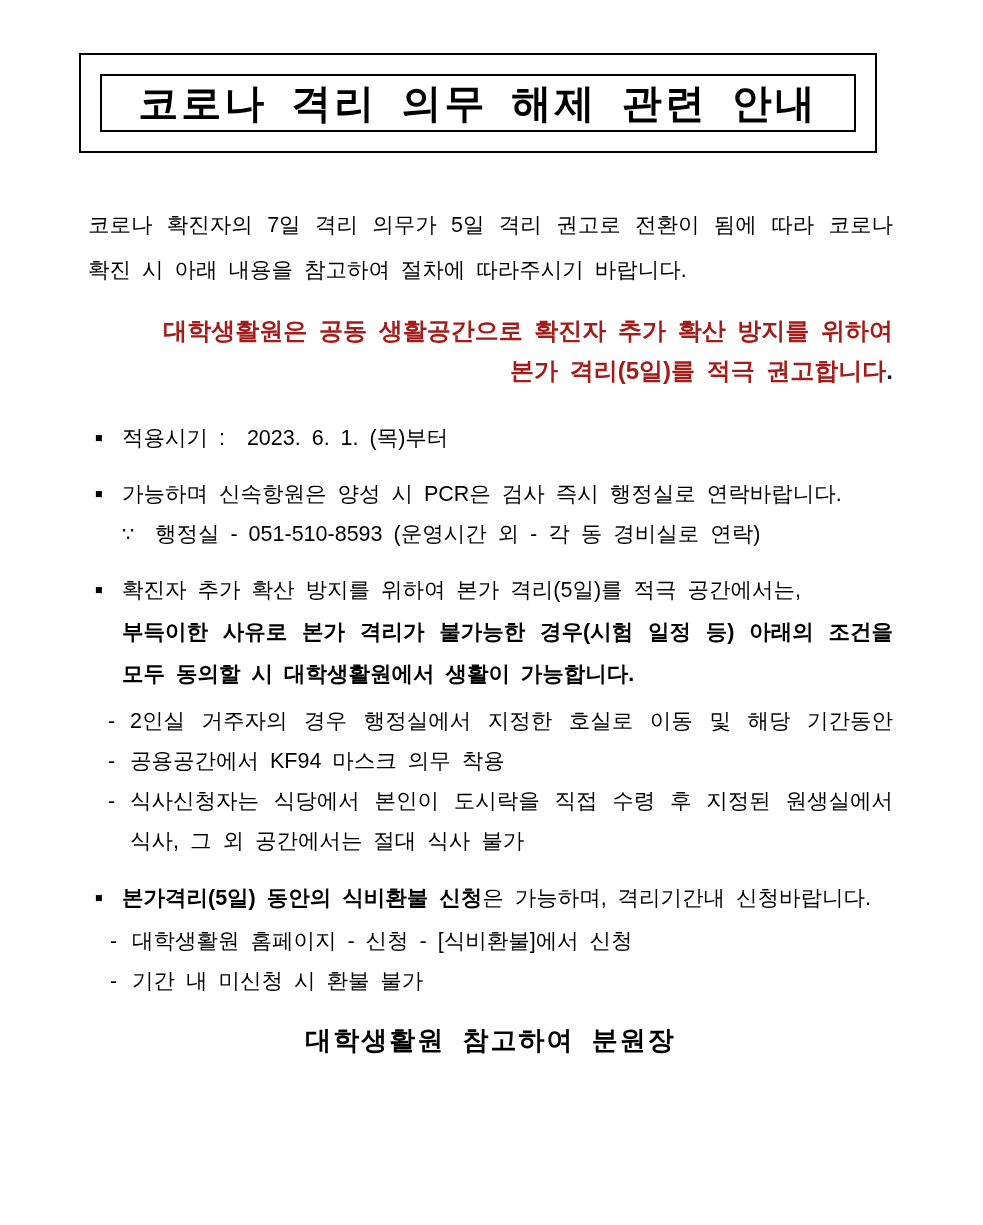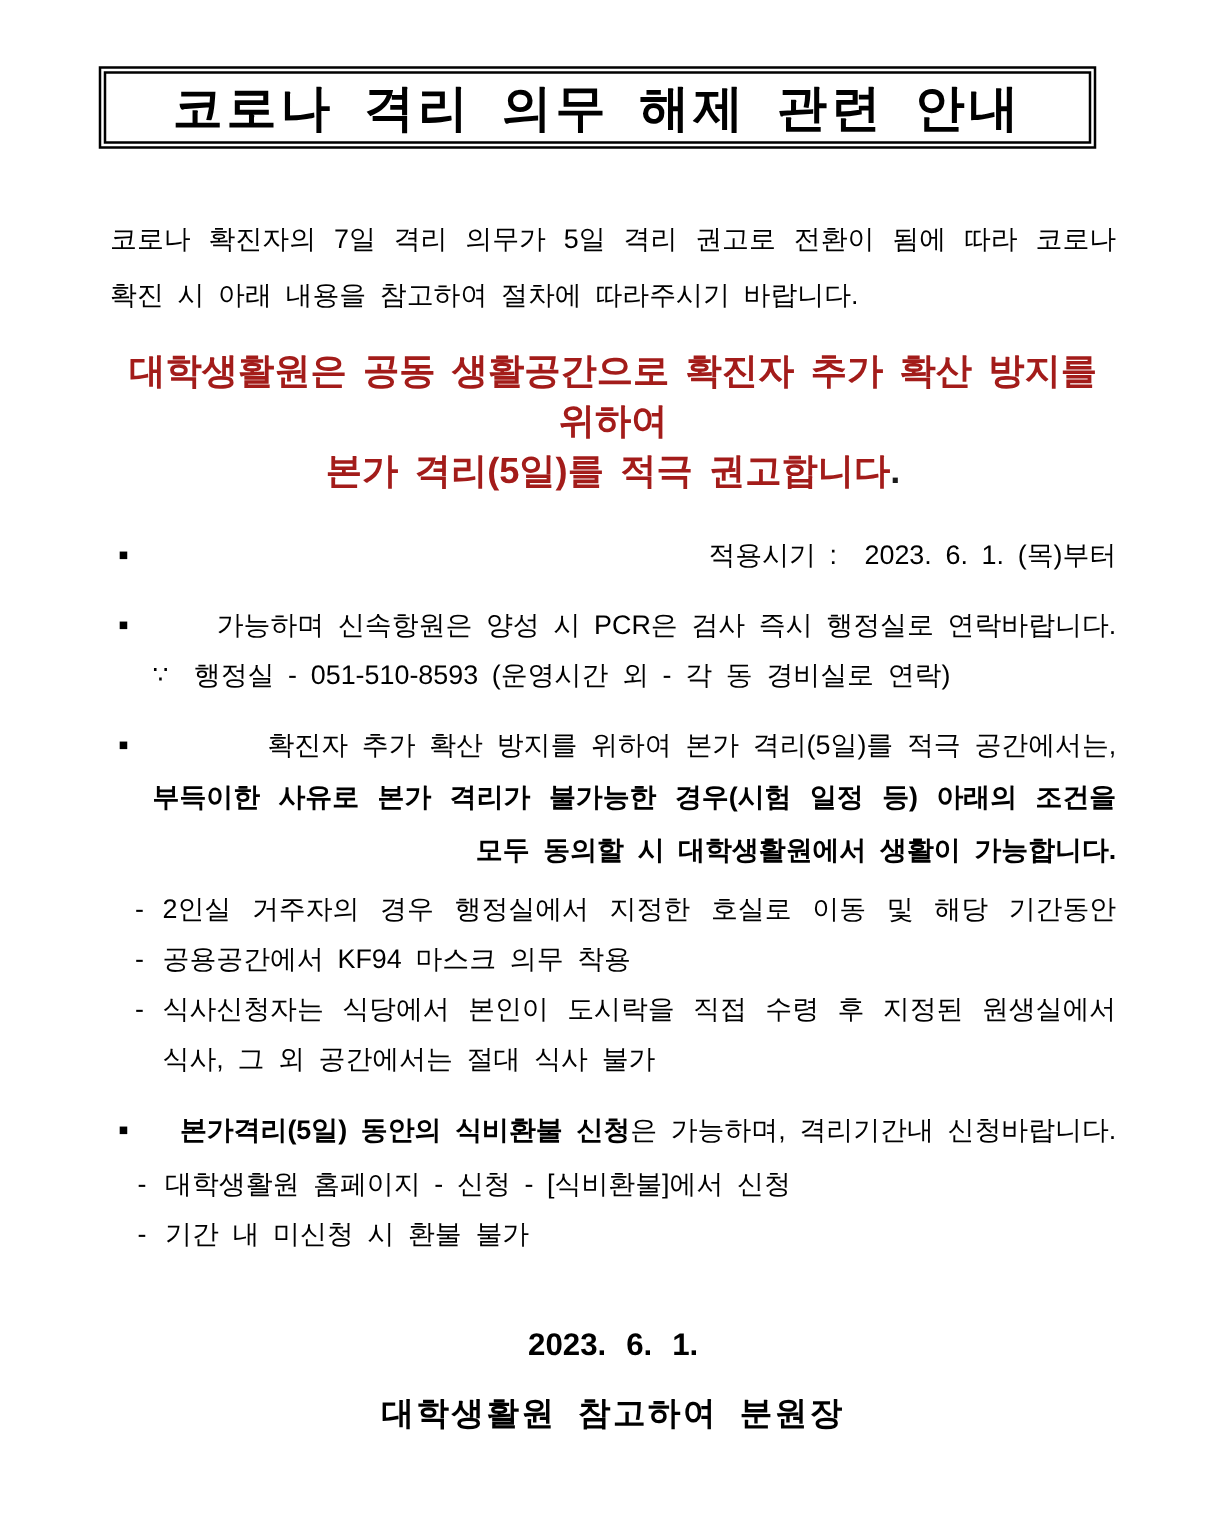--- a/index.html
+++ b/index.html
@@ -16,21 +16,21 @@
     background: #ffffff;
     overflow: hidden;
   }
   
   .title-box {
     box-sizing: border-box;
     margin-left: 79px;
     margin-top: 53px;
     width: 798px;
     border: 2px solid #000;
-    padding: 2px;
+    padding: 19px;
     background: #fff;
   }
   .title-inner {
     border: 2px solid #000;
     height: 54px;
     display: flex;
     align-items: center;
     justify-content: center;
   }
   .doc-title {
@@ -51,43 +51,43 @@
   .keep-space { white-space: pre-wrap; }
   .bold { font-weight: bold; }
 
   .intro {
     margin-top: 50px;
     line-height: 45px;
     word-spacing: 5px;
   }
   .emphasis {
     margin-top: 18px;
-    text-align: center;
-    font-weight: bold;
-    font-size: 29px;
+    text-align: right;
+    font-weight: bold;
+    font-size: 24px;
     line-height: 40px;
     color: #a31c1a;
     word-spacing: 5px;
   }
   .emphasis .period { color: #1a1a1a; }
 
   .bullet-row {
     display: flex;
     align-items: flex-start;
     line-height: 42px;
     word-spacing: 5px;
   }
   .bullet-marker {
     flex: 0 0 34px;
     box-sizing: border-box;
     padding-left: 7px;
     font-size: 12.5px;
     line-height: 42px;
   }
-  .bullet-body { flex: 1 1 auto; min-width: 0; text-align: right; }
+  .bullet-body { flex: 1 1 auto; min-width: 0; }
 
   .mt-b1 { margin-top: 26px; }
   .mt-b2 { margin-top: 14px; }
   .mt-b3 { margin-top: 16px; }
   .mt-b4 { margin-top: 16px; }
 
   .note-row {
     display: flex;
     margin-left: 34px;
     line-height: 38px;
@@ -217,17 +217,16 @@
         </div>
       </div>
       <div class="dash-row">
         <span class="dash-marker">-</span>
         <div class="dash-body">
           <span class="line">기간 내 미신청 시 환불 불가</span>
         </div>
       </div>
     </div>
 
-    <div class="footer-date">2023. 6. 1.</div>
     <div class="footer-signature">대학생활원 참고하여 분원장</div>
 
   </div>
 </div>
 
 </body></html>

